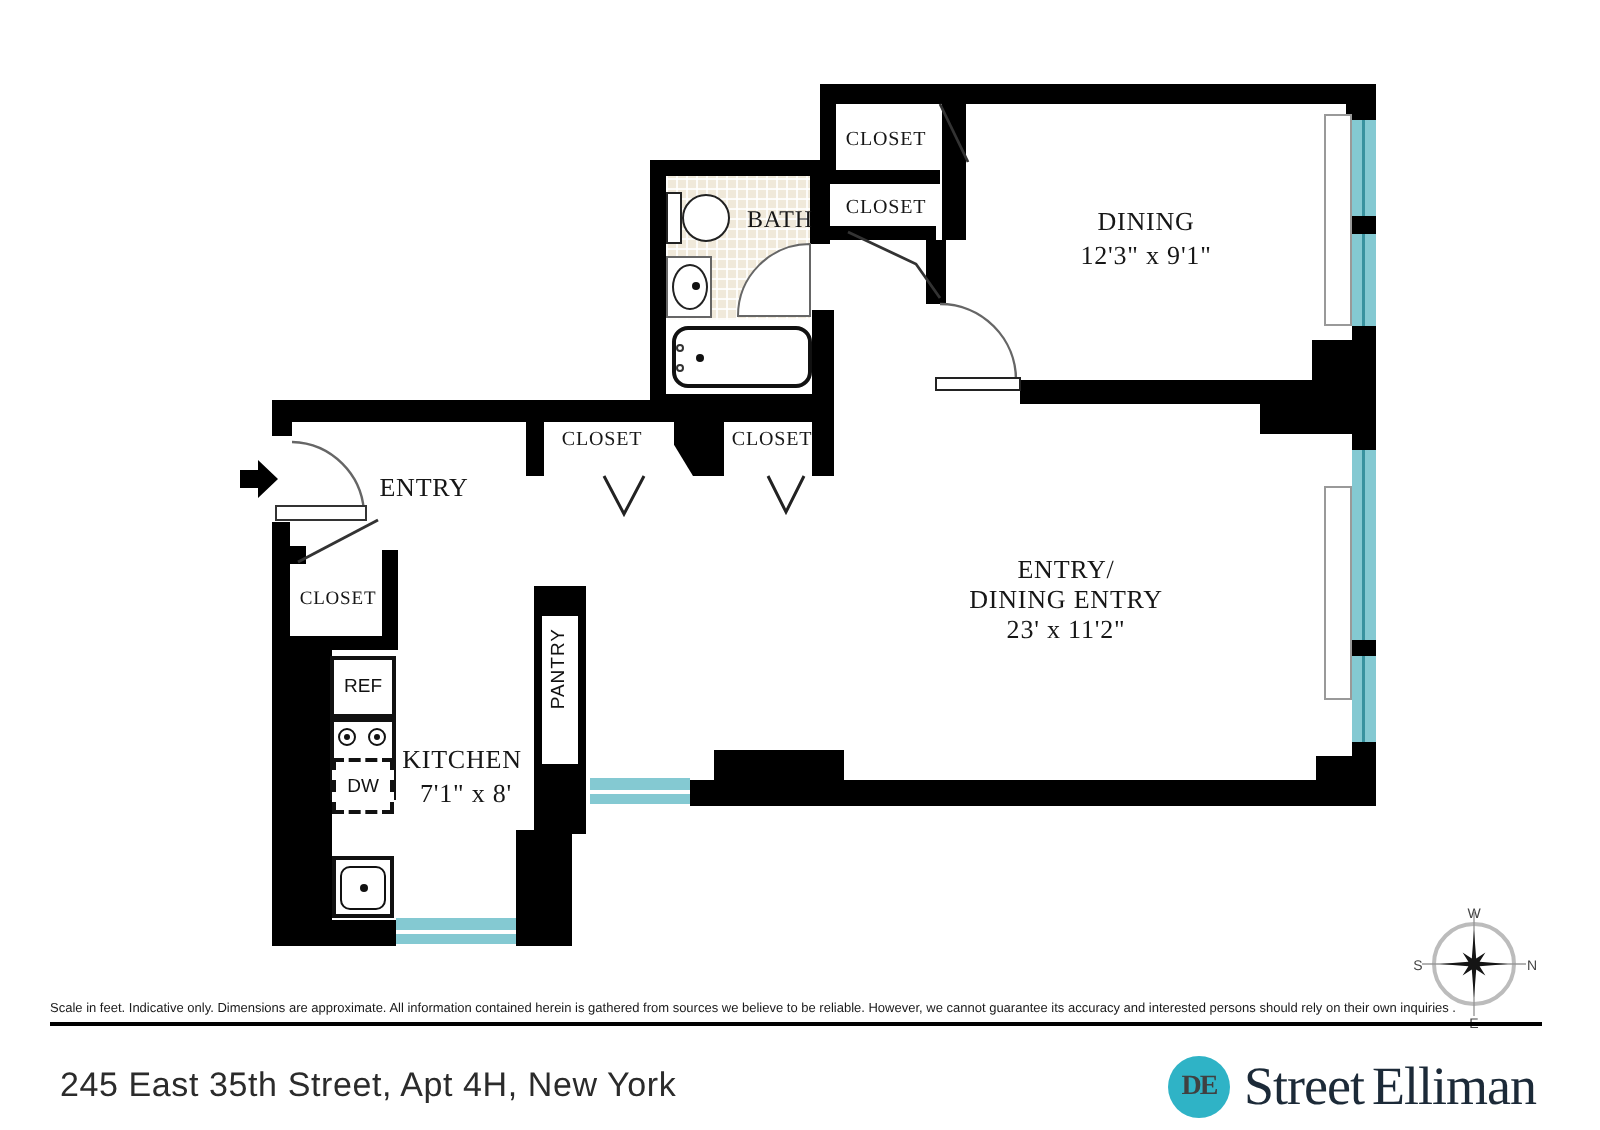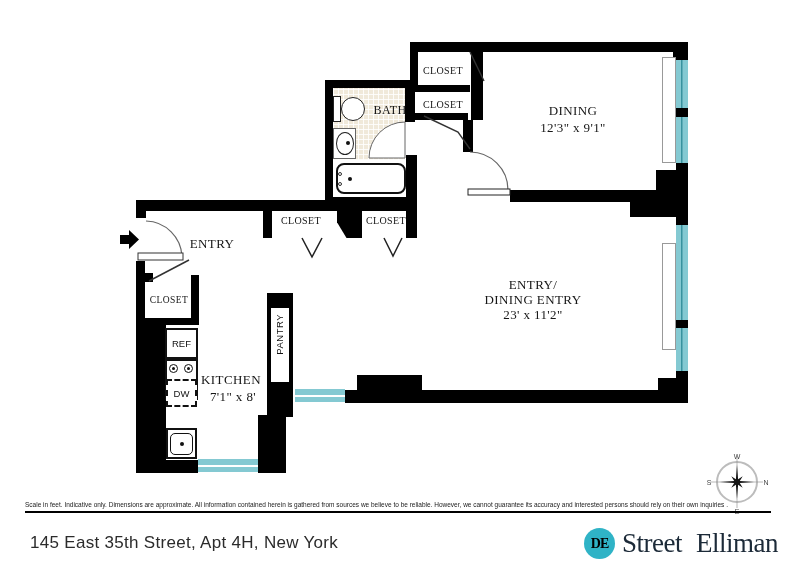--- a/index.html
+++ b/index.html
@@ -24,21 +24,21 @@
   .frame{position:absolute;width:14px;background:#fff;border:1px solid #999;box-sizing:border-box;}
   .fixture{position:absolute;background:#fff;box-sizing:border-box;}
   .appl{position:absolute;background:#fff;border:2px solid #111;box-sizing:border-box;
         display:flex;align-items:center;justify-content:center;font-size:9.5px;color:#111;}
   svg{position:absolute;left:0;top:0;}
   .footer-line{position:absolute;left:25px;top:511px;width:746px;height:2px;background:#000;}
   .disclaimer{position:absolute;left:25px;top:501px;font-size:6.5px;color:#1a1a1a;
               letter-spacing:0;white-space:nowrap;}
   .address{position:absolute;left:30px;top:533px;font-size:17px;color:#2b2b2b;letter-spacing:.3px;}
   .brand{position:absolute;left:584px;top:528px;display:flex;align-items:center;}
-  .brand-circle{width:31px;height:31px;border-radius:50%;background:#2fb3c6;color:#000000;
+  .brand-circle{width:31px;height:31px;border-radius:50%;background:#2fb3c6;color:#404040;
                 display:flex;align-items:center;justify-content:center;
                 font-family:"Liberation Serif", serif;font-size:14px;font-weight:bold;letter-spacing:-1px;}
   .brand-name{font-family:"Liberation Serif", serif;font-size:27px;color:#1c2a38;
               margin-left:7px;letter-spacing:-.5px;}
   .burner{position:absolute;width:9px;height:9px;border:1.4px solid #111;border-radius:50%;box-sizing:border-box;}
   .burner::after{content:"";position:absolute;left:1.6px;top:1.6px;width:3px;height:3px;
                  background:#111;border-radius:50%;}
   .pantry-label{position:absolute;writing-mode:vertical-rl;transform:rotate(180deg);
                 font-size:9.5px;letter-spacing:.5px;color:#111;}
 </style>
@@ -166,19 +166,19 @@
     <line x1="34" y1="10" x2="34" y2="62" stroke="#999" stroke-width="0.7"></line>
     <polygon points="34,19 35.1,33.2 39.7,30.3 36.8,34.9 51,36 36.8,37.1 39.7,41.7 35.1,38.8 34,53 32.9,38.8 28.3,41.7 31.2,37.1 17,36 31.2,34.9 28.3,30.3 32.9,33.2" fill="#151515"></polygon>
     <text x="34" y="13" font-size="7" fill="#444" text-anchor="middle" font-family="Liberation Sans, sans-serif">W</text>
     <text x="34" y="68" font-size="7" fill="#444" text-anchor="middle" font-family="Liberation Sans, sans-serif">E</text>
     <text x="6" y="39" font-size="7" fill="#444" text-anchor="middle" font-family="Liberation Sans, sans-serif">S</text>
     <text x="63" y="39" font-size="7" fill="#444" text-anchor="middle" font-family="Liberation Sans, sans-serif">N</text>
   </svg>
 
   <div class="disclaimer">Scale in feet. Indicative only. Dimensions are approximate. All information contained herein is gathered from sources we believe to be reliable. However, we cannot guarantee its accuracy and interested persons should rely on their own inquiries .</div>
   <div class="footer-line"></div>
-  <div class="address">145 East 35th Street, Apt 4H, New York</div>
+  <div class="address">245 East 35th Street, Apt 4H, New York</div>
   <div class="brand">
     <div class="brand-circle">DE</div>
-    <div class="brand-name"><span>Street</span><span style="margin-left:14px">Elliman</span></div>
+    <div class="brand-name"><span>Street</span><span style="margin-left:4px">Elliman</span></div>
   </div>
 
 </div>
 
 </body></html>

